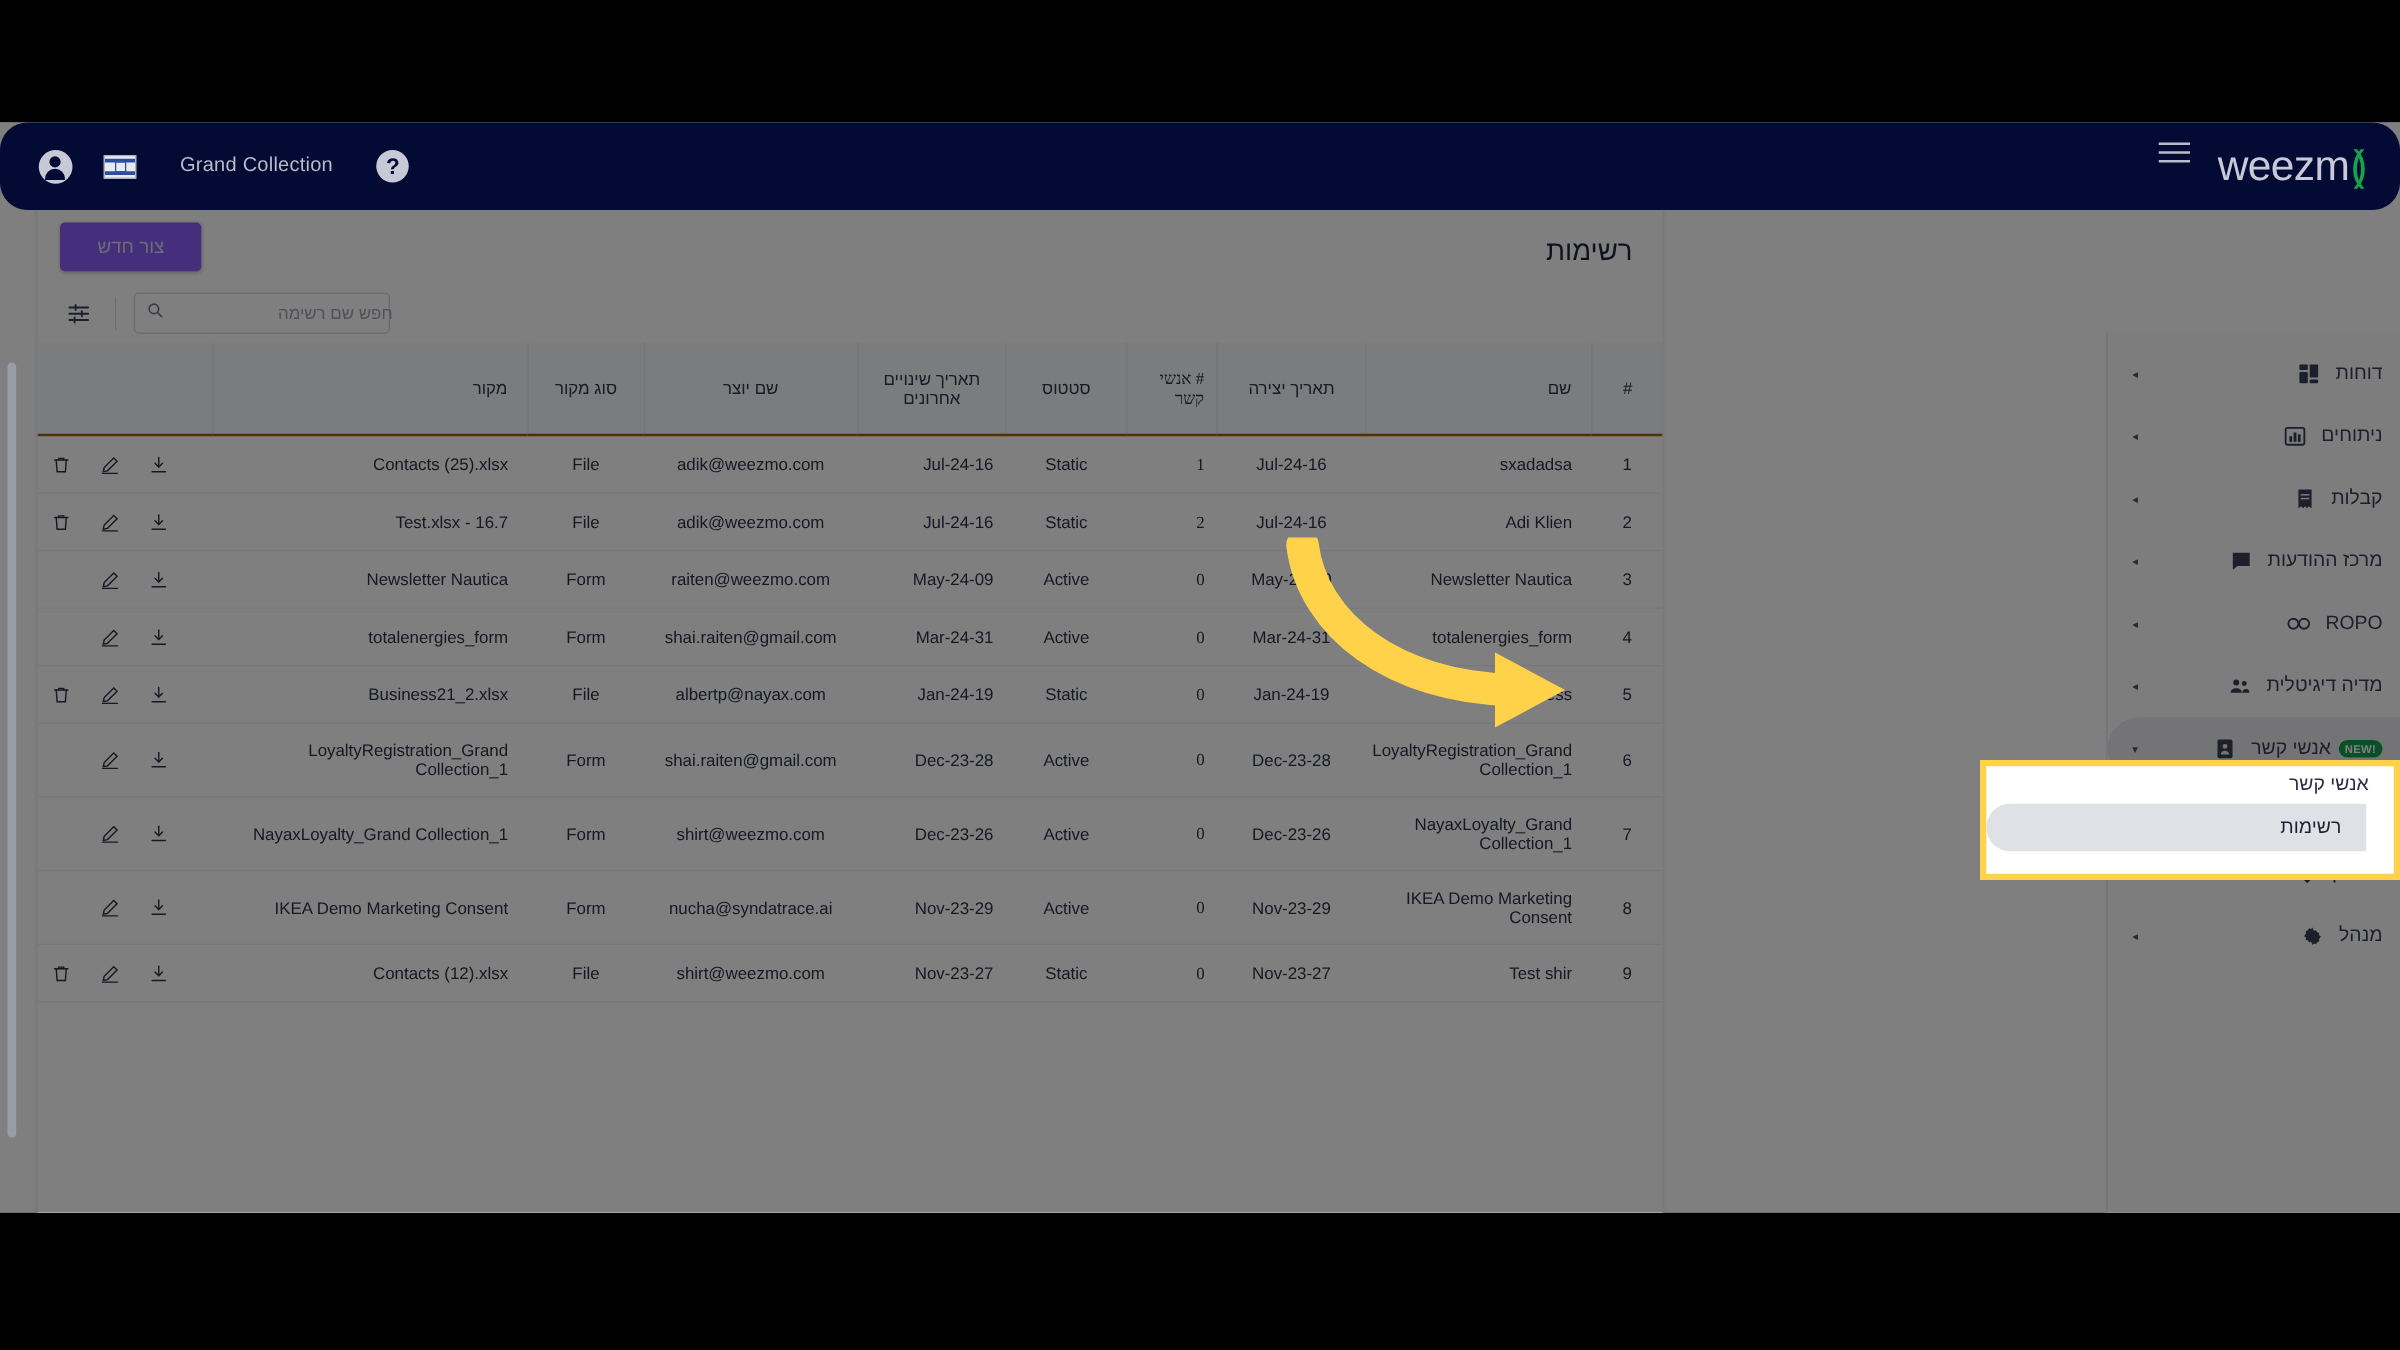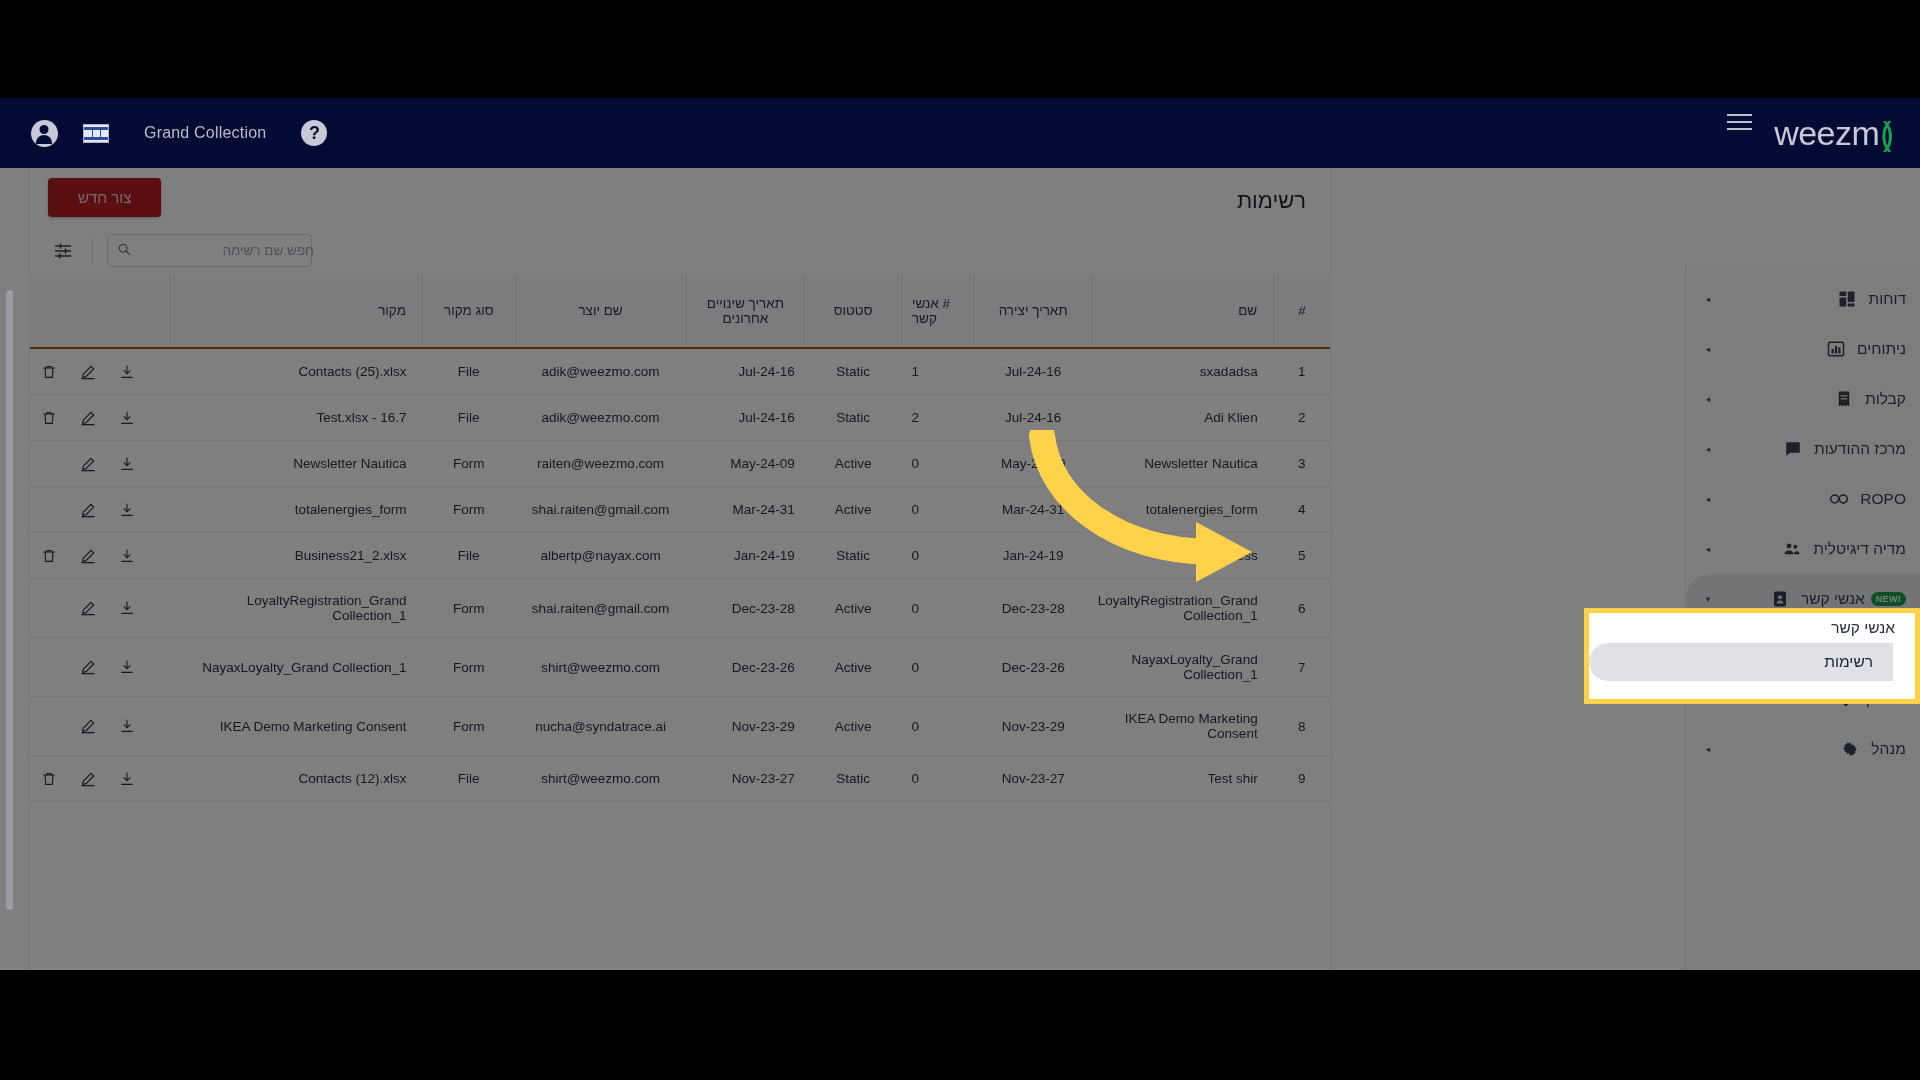--- a/index.html
+++ b/index.html
@@ -32,20 +32,21 @@
     z-index:40;
   }
 
   
   #topbar{
     position:absolute; left:0; top:98px; width:1920px; height:70px;
     background:#030a33;
     display:flex; align-items:center;
     z-index:60;
     direction:ltr;
+    border-radius:22px;
   }
   .tb-left{display:flex; align-items:center; gap:0; padding-left:18px;}
   .tb-right{margin-left:auto; display:flex; align-items:flex-start; gap:22px; padding-right:26px;}
   .tb-icon{
     width:52px;height:52px;display:flex;align-items:center;justify-content:center;
     color:#c7c9d6;
   }
   .avatar-circle{
     width:27px;height:27px;border-radius:50%;
     background:#c7c9d6;position:relative;
@@ -120,21 +121,21 @@
     box-shadow:0 1px 4px rgba(0,0,0,.12);
     overflow:hidden;
   }
   #card-head{position:relative;height:116px;}
   #page-title{
     position:absolute; right:24px; top:30px;
     font-size:22px; color:#1f2437;
   }
   #create-btn{
     position:absolute; left:18px; top:20px;
-    background:#b91c1c; color:#d9dce6; border:none;
+    background:#8b5cf6; color:#d9dce6; border:none;
     font-size:15px; padding:11px 30px; border-radius:4px; cursor:pointer;
     font-family:inherit;
     box-shadow:0 1px 3px rgba(0,0,0,.25);
   }
   #toolbar{
     position:absolute; left:18px; top:76px;
     display:flex; align-items:center; gap:14px; direction:ltr;
   }
   #filter-icon{width:30px;height:30px;display:flex;align-items:center;justify-content:center;color:#3a3f55;cursor:pointer;}
   .tb-div{width:1px;height:26px;background:#d9dbe4;}
@@ -160,21 +161,21 @@
   }
   th:last-child{border-left:none;}
   td{
     font-size:13.5px;color:#2c3145;
     padding:14px 10px; border-bottom:1px solid #eceef3;
     vertical-align:middle;
   }
   .c-num{width:56px;text-align:center;}
   .c-name{width:180px;text-align:right;padding-right:16px;}
   .c-created{width:118px;text-align:center;}
-  .c-contacts{width:72px;text-align:left;}
+  .c-contacts{width:72px;text-align:right;font-family:Liberation Serif, serif;}
   .c-status{width:96px;text-align:center;}
   .c-modified{width:118px;}
   .c-creator{width:170px;text-align:center;}
   .c-srctype{width:92px;text-align:center;}
   .c-source{width:250px;text-align:right;padding-right:16px;}
   .c-actions{width:140px;}
   .ltr{direction:ltr;display:inline-block;}
   .acts{display:flex;align-items:center;gap:22px;justify-content:flex-start;padding-right:6px;direction:ltr;}
   .act{width:17px;height:17px;color:#2c3145;cursor:pointer;display:flex;align-items:center;justify-content:center;}
   .act.ghost{visibility:hidden;}

